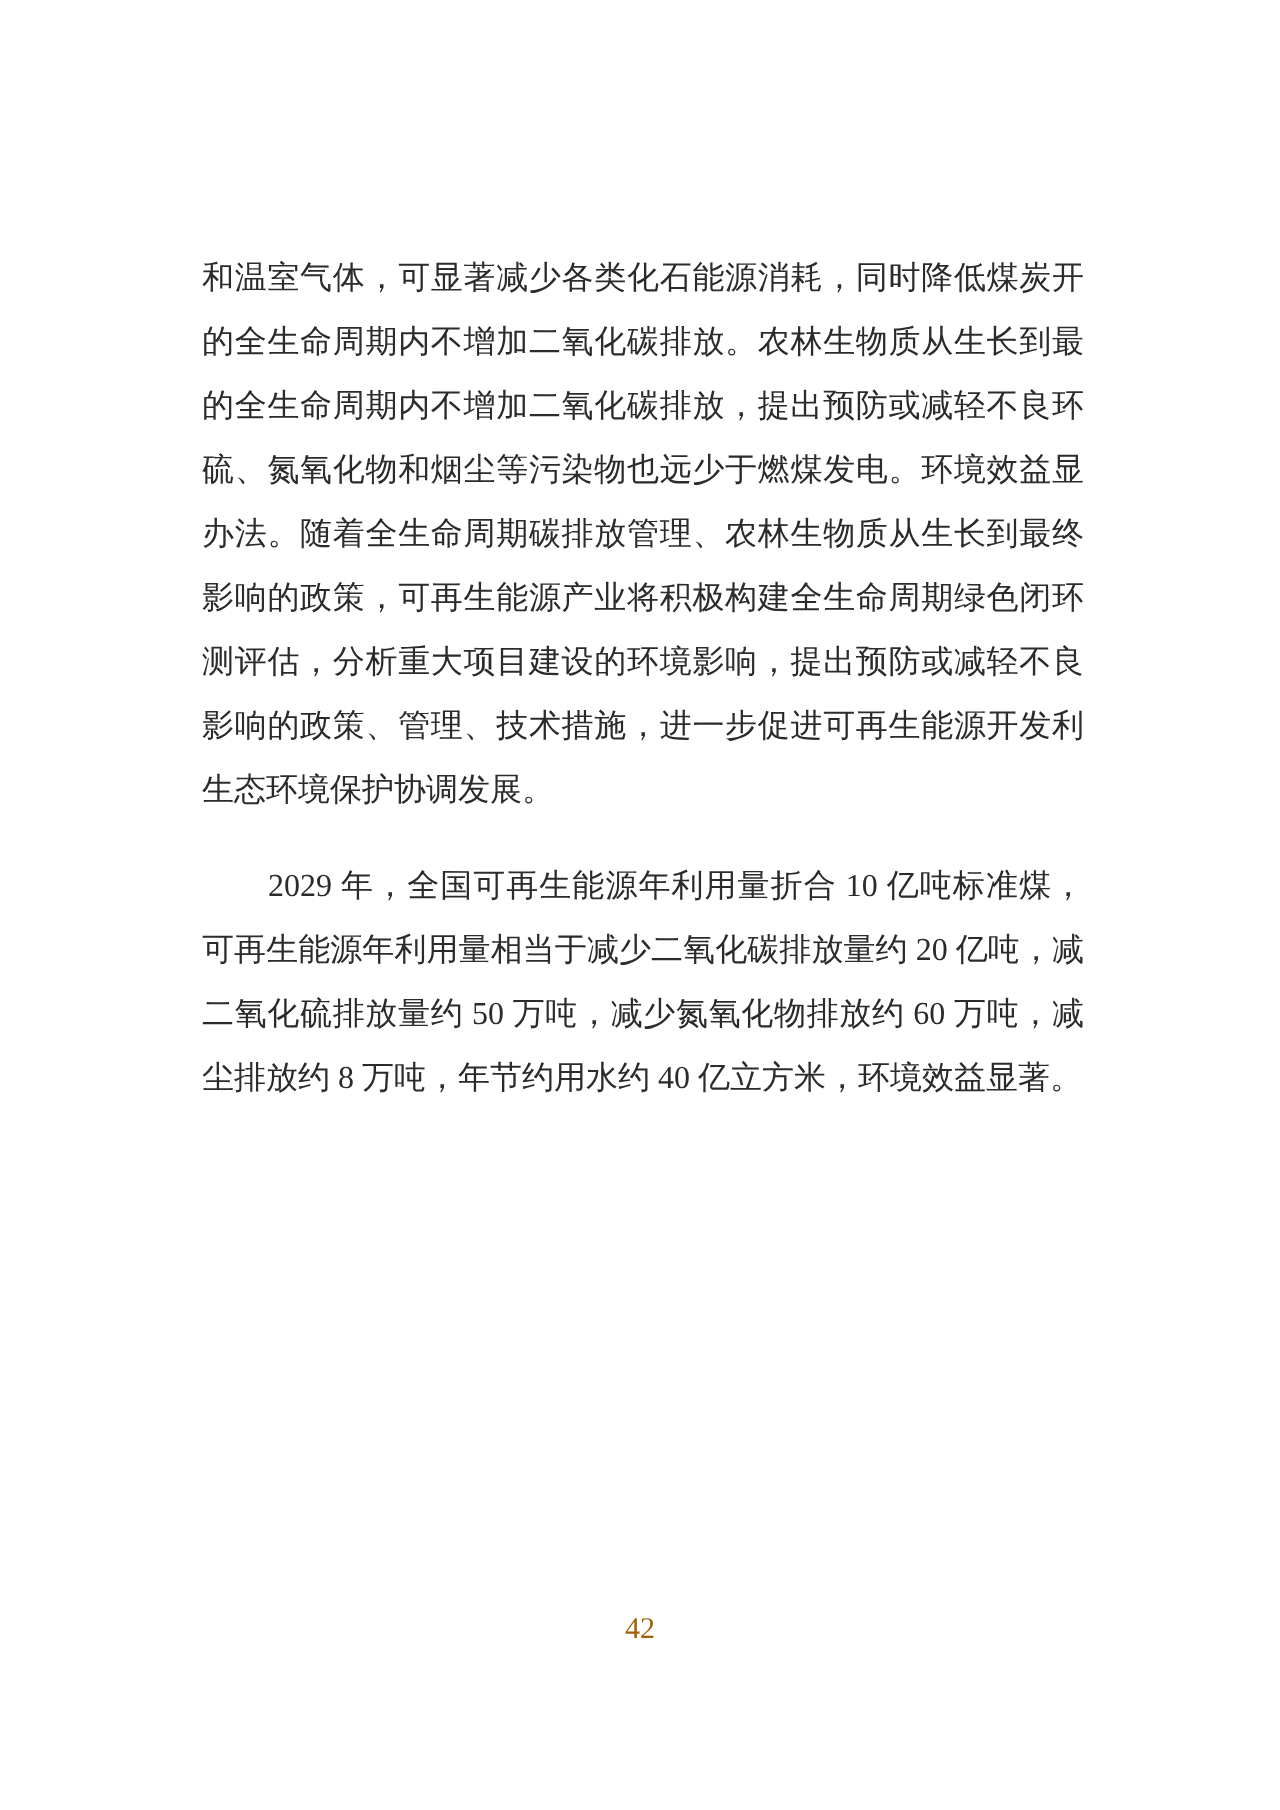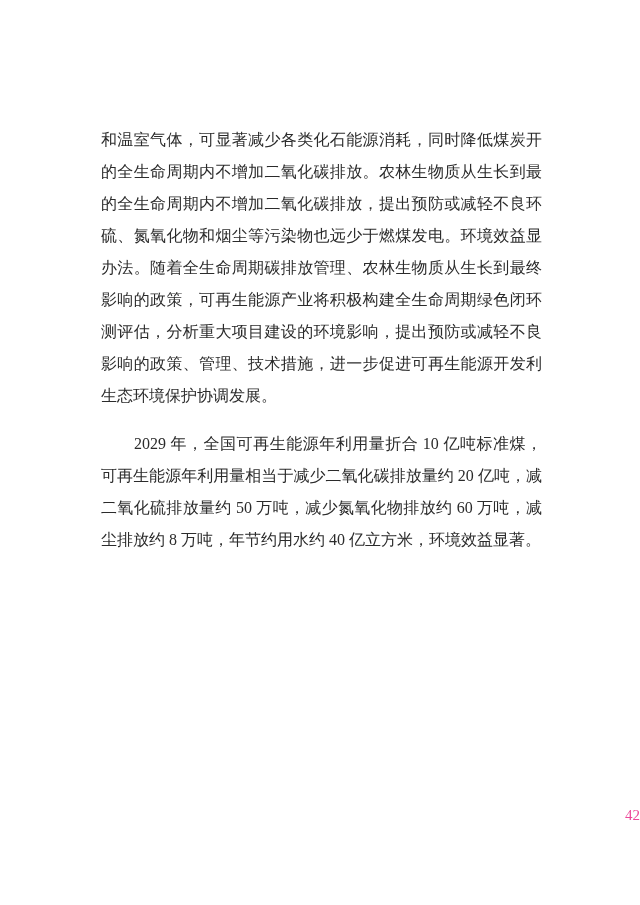--- a/index.html
+++ b/index.html
@@ -49,23 +49,23 @@
   .line-indent {
     padding-left: 33px;
   }
   .page-number {
     position: absolute;
     left: 0;
     top: 804px;
     width: 640px;
     height: 22px;
     line-height: 22px;
-    text-align: right;
+    text-align: center;
     font-size: 15px;
-    color: #ec4899;
+    color: #a16207;
   }
 </style>
 </head>
 <body>
 
 <div class="page">
 
   <div class="text-block">
 
     <div class="paragraph">

